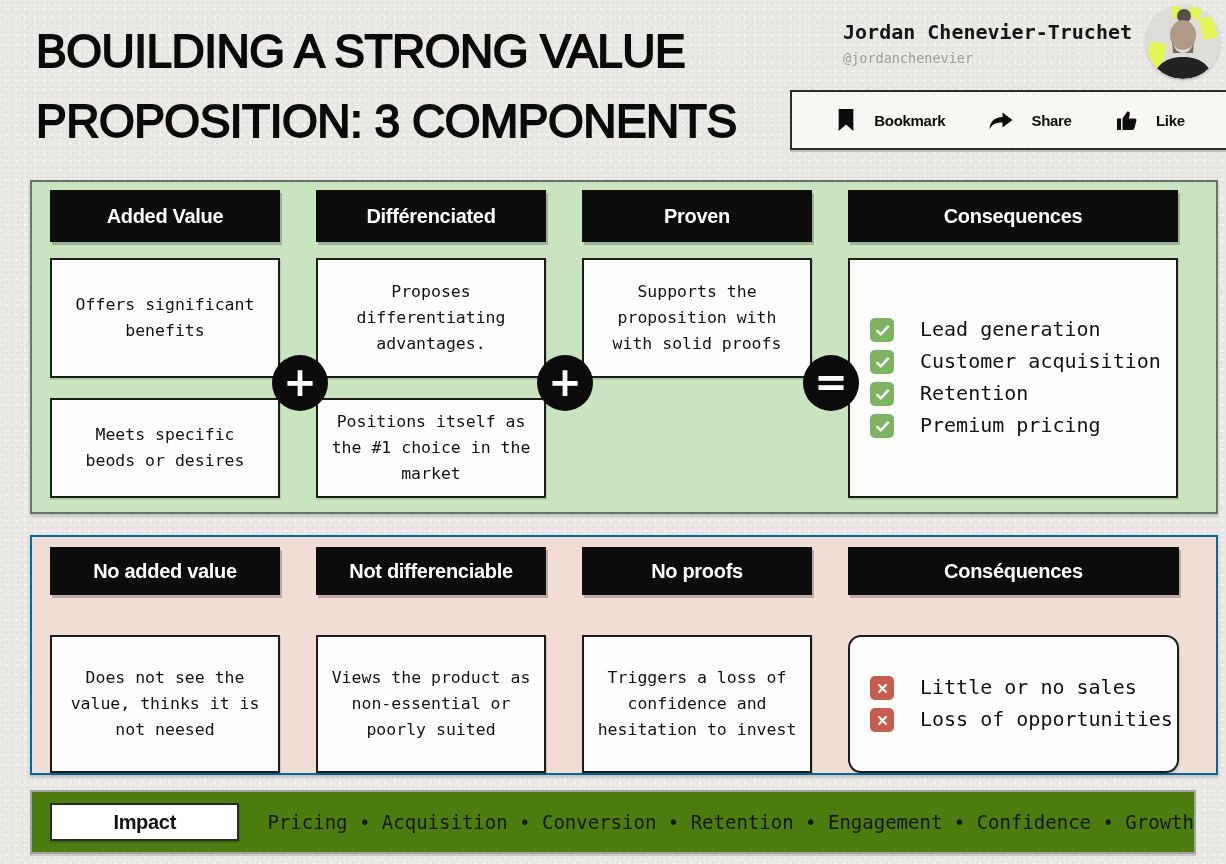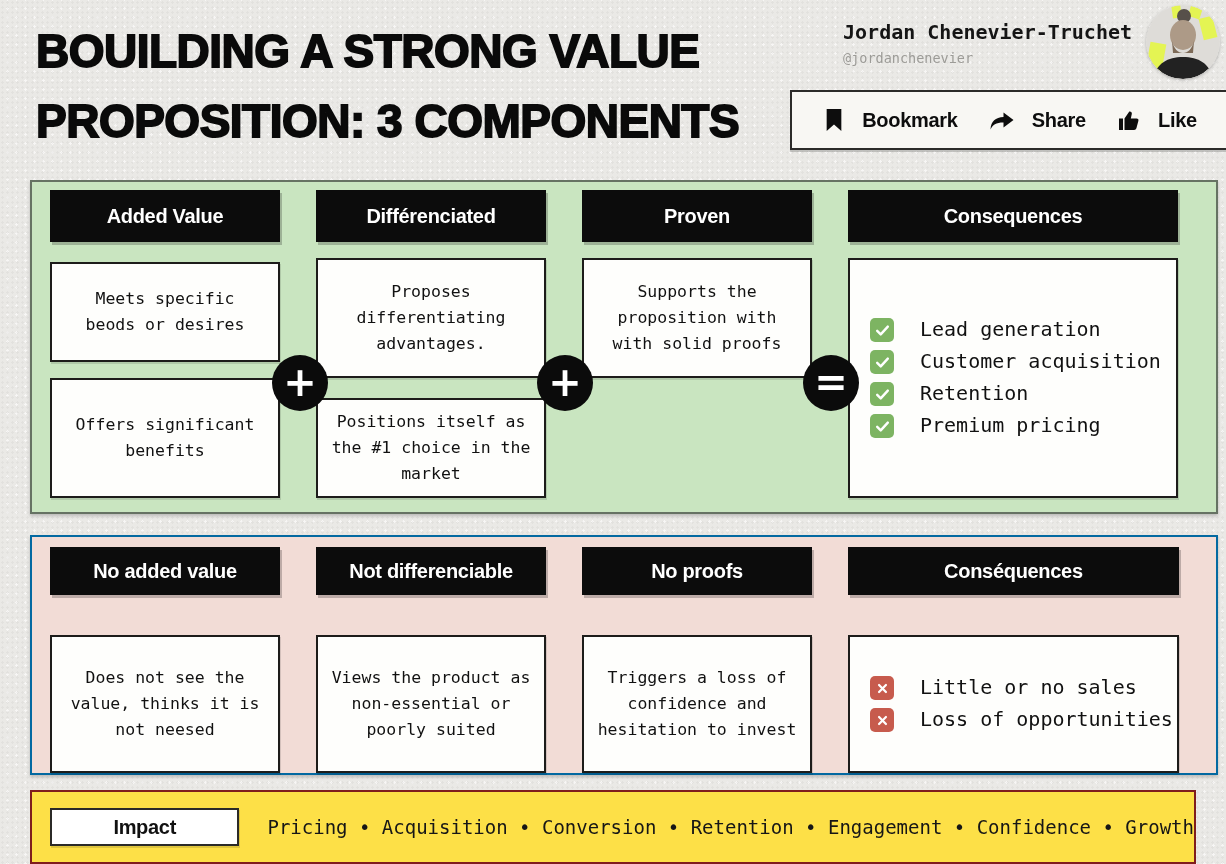--- a/index.html
+++ b/index.html
@@ -20,21 +20,21 @@
       radial-gradient(rgba(255,255,255,0.6) 1px, transparent 1.4px);
     background-size:5px 5px,9px 9px;
     background-position:0 0,3px 4px;
     color:#111;
   }
   .page{position:relative;width:1226px;height:864px;}
 
   
   .title{
     position:absolute;left:36px;top:16px;
-    font-size:46px;line-height:70px;font-weight:bold;
+    font-size:46px;line-height:70px;font-weight:normal;
     letter-spacing:-0.5px;color:#0a0a0a;
     -webkit-text-stroke:1.8px #0a0a0a;
   }
   .title span{display:block;white-space:nowrap;}
 
   .author{position:absolute;right:94px;top:20px;text-align:left;}
   .author-name{
     font-family:"DejaVu Sans Mono",monospace;font-weight:bold;
     font-size:20px;color:#151515;white-space:nowrap;
   }
@@ -49,21 +49,21 @@
   .avatar svg{display:block;width:74px;height:74px;}
 
   .action-bar{
     position:absolute;left:790px;top:90px;width:440px;height:60px;
     background:#f8f7f3;border:2px solid #2c2b29;
     box-shadow:0 2px 0 rgba(0,0,0,0.18);
     display:flex;align-items:center;justify-content:space-evenly;
   }
   .action-btn{
     display:flex;align-items:center;gap:17px;border:none;background:none;
-    font-family:"Liberation Sans",sans-serif;font-weight:bold;font-size:20px;
+    font-family:"Liberation Sans",sans-serif;font-weight:bold;font-size:15px;
     color:#0d0d0d;cursor:pointer;letter-spacing:-0.3px;
   }
   .action-btn svg{display:block;}
 
   
   .panel{position:absolute;left:30px;width:1188px;}
   .panel-positive{
     top:180px;height:334px;background:var(--positive-bg,#c9e5c0);
     border:2px solid #667263;box-shadow:0 2px 3px rgba(0,0,0,0.2);
   }
@@ -93,21 +93,21 @@
     text-align:center;font-family:"DejaVu Sans Mono",monospace;
     font-size:16.5px;line-height:1.58;white-space:pre-line;
     box-shadow:1px 2px 0 rgba(0,0,0,0.12);padding:0 4px;
   }
   .box-top{height:120px;margin-top:16px;}
   .box-bottom{height:100px;margin-top:20px;}
   .box-tall{height:240px;margin-top:16px;flex-direction:column;
     align-items:flex-start;justify-content:center;padding-left:20px;text-align:left;}
   .box-neg{height:143px;margin-top:40px;}
   .box-list{flex-direction:column;align-items:flex-start;justify-content:center;
-    padding-left:20px;text-align:left;}
+    padding-left:20px;text-align:left;border-radius:13px;}
 
   .mark-row{
     display:flex;align-items:center;gap:26px;height:32px;
     font-family:"DejaVu Sans Mono",monospace;font-size:20px;white-space:nowrap;
   }
   .mark{
     width:24px;height:24px;border-radius:5px;flex:0 0 24px;
     display:flex;align-items:center;justify-content:center;
   }
   .mark-check{background:var(--check-green,#7db462);}
@@ -117,22 +117,22 @@
   .op{
     position:absolute;top:173px;width:56px;height:56px;border-radius:50%;
     background:#0b0b0b;color:#fff;display:flex;align-items:center;
     justify-content:center;font-size:40px;font-weight:bold;
     font-family:"DejaVu Sans",sans-serif;z-index:3;padding-bottom:3px;
   }
   .op-1{left:240px;} .op-2{left:505px;} .op-3{left:771px;}
 
   
   .impact-bar{
-    position:absolute;left:30px;top:790px;width:1166px;height:74px;
-    background:#fde047;border:2px solid #7f1d1d;
+    position:absolute;left:30px;top:790px;width:1166px;height:64px;
+    background:#4d7c0f;border:2px solid #a3a3a3;
     box-shadow:0 2px 0 rgba(0,0,0,0.15);
     display:flex;align-items:center;
   }
   .impact-label{
     margin-left:18px;width:232px;height:38px;background:#fff;
     border:2px solid #2b2a28;display:flex;align-items:center;justify-content:center;
     font-weight:bold;font-size:20px;letter-spacing:-0.3px;
     box-shadow:1px 2px 0 rgba(0,0,0,0.12);
   }
   .impact-items{
@@ -201,24 +201,24 @@
       </span>
       <span>Like</span>
     </button>
   </div>
 
   <section class="panel panel-positive">
     <div class="cols">
 
       <div class="col">
         <div class="col-header">Added Value</div>
+        <div class="box box-top">Offers significant
+benefits</div>
         <div class="box box-bottom">Meets specific
 beods or desires</div>
-        <div class="box box-top">Offers significant
-benefits</div>
       </div>
 
       <div class="col">
         <div class="col-header">Différenciated</div>
         <div class="box box-top">Proposes
 differentiating
 advantages.</div>
         <div class="box box-bottom">Positions itself as
 the #1 choice in the
 market</div>

